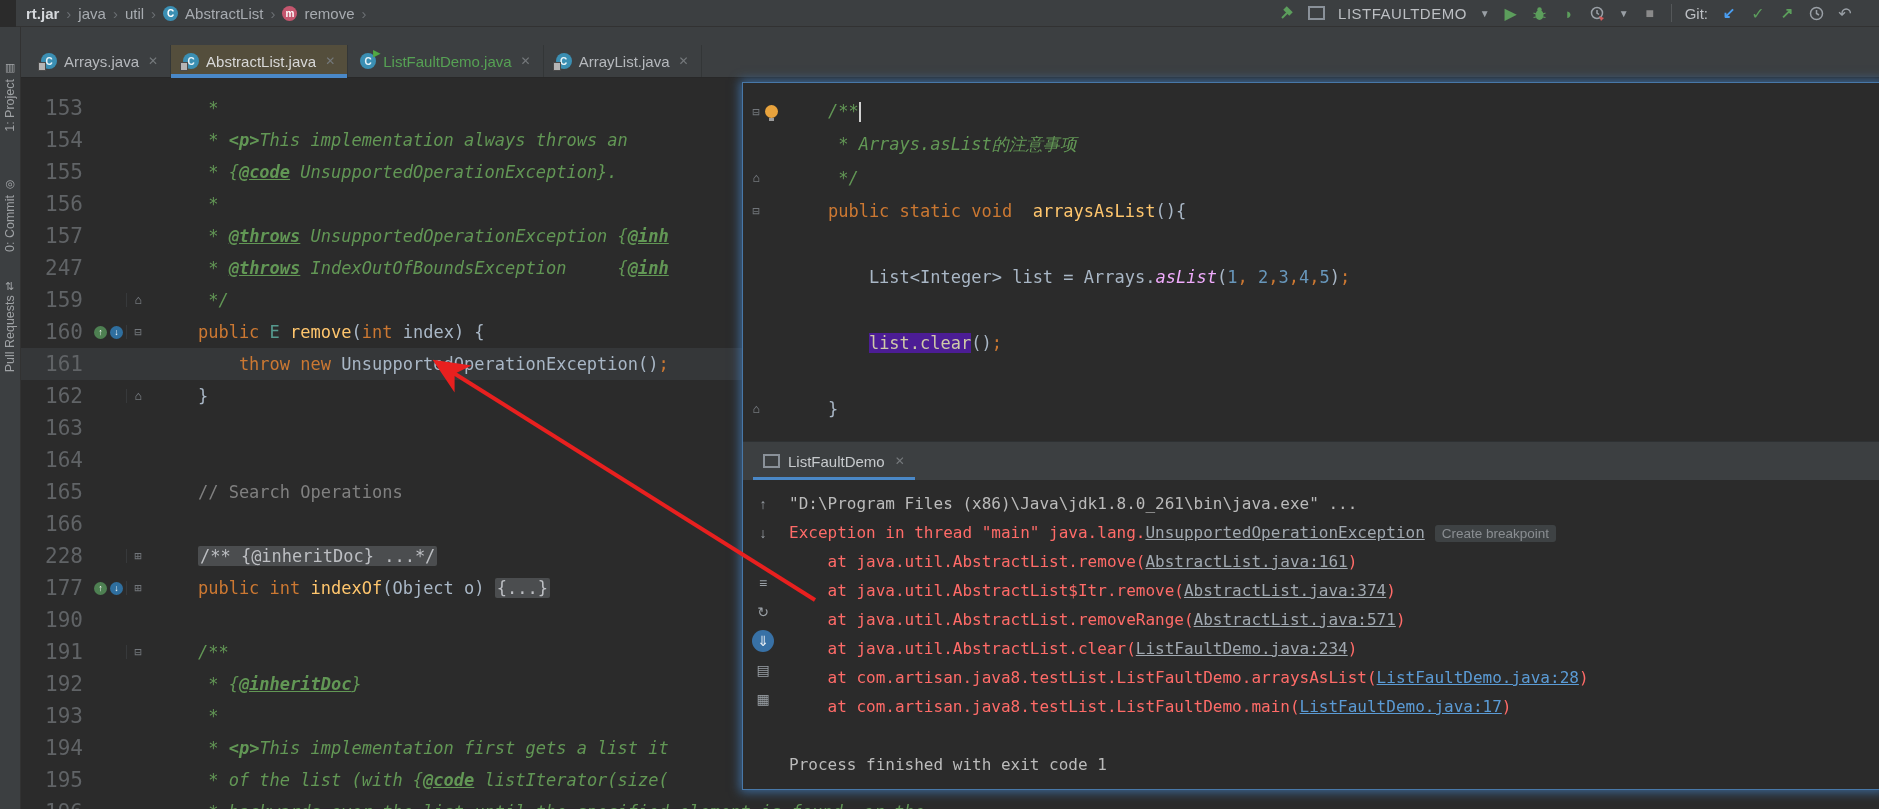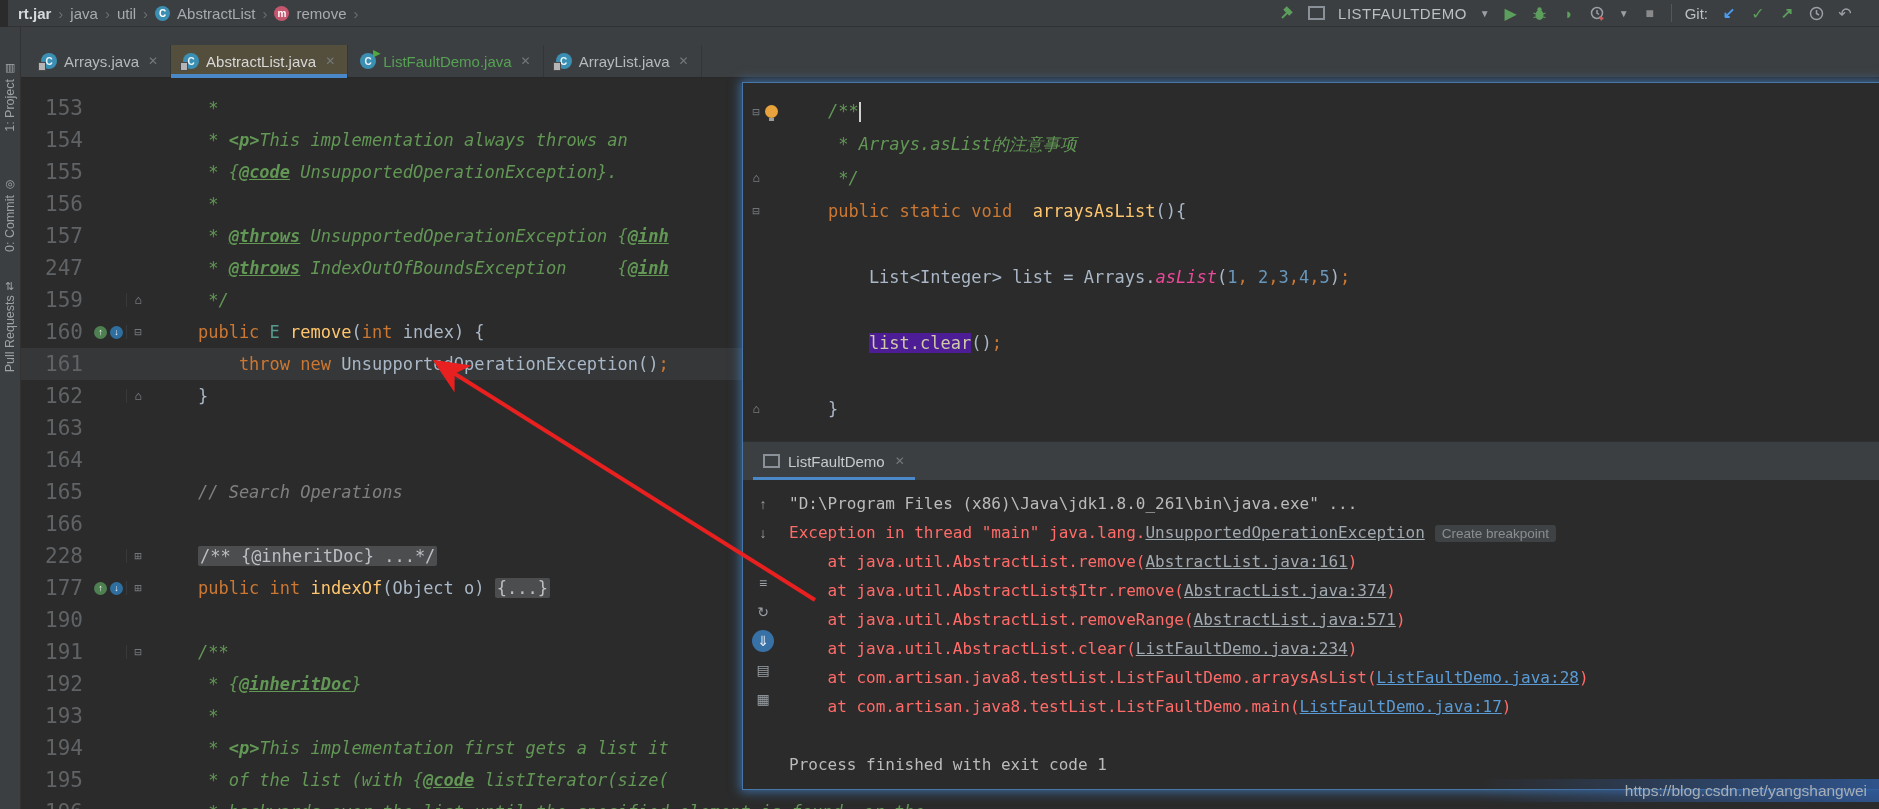--- a/index.html
+++ b/index.html
@@ -1,20 +1,20 @@
 <!DOCTYPE html>
 <html><head>
 <meta charset="utf-8">
 <style>
   html,body{margin:0;padding:0;background:#1e1e1e;}
   #screen{position:relative;width:1879px;height:809px;overflow:hidden;background:#2b2b2b;
           font-family:"Liberation Sans",sans-serif;-webkit-font-smoothing:antialiased;}
 
   
-  .topbar{position:absolute;top:0;left:8px;right:0;height:26px;background:#3c3f41;
+  .topbar{position:absolute;top:0;left:16px;right:0;height:26px;background:#3c3f41;
           display:flex;align-items:center;justify-content:space-between;z-index:4;
           border-bottom:1px solid #323232;}
   .crumbs{display:flex;align-items:center;gap:7px;padding-left:10px;font-size:15px;color:#a7abb0;}
   .crumb-first{color:#d6d9dd;font-weight:bold;}
   .crumb-sep{color:#6b6f73;font-size:15px;}
   .bicon{width:15px;height:15px;border-radius:50%;display:inline-flex;align-items:center;
          justify-content:center;font-size:10px;color:#fff;font-weight:bold;}
   .bicon.cls{background:#3b8fb3;}
   .bicon.mth{background:#c4566e;}
   .toolbar{display:flex;align-items:center;gap:13px;padding-right:26px;font-size:15px;color:#bcbfc3;}
@@ -74,22 +74,22 @@
 
   
   .t-cmt{color:#629755;font-style:italic;}
   .t-cmtb{color:#629755;font-style:italic;font-weight:bold;text-decoration:underline;}
   .t-cmtt{color:#629755;font-style:italic;font-weight:bold;}
   .t-kw{color:#cc7832;}
   .t-mth{color:#ffc66d;}
   .t-typ{color:#569a8f;}
   .t-pln{color:#a9b7c6;}
   .t-num{color:#6897bb;}
-  .t-ital{color:#ec4899;font-style:italic;}
-  .t-lc{color:#808080;font-style:italic;}
+  .t-ital{color:#f0abfc;font-style:italic;}
+  .t-lc{color:#808080;}
   .t-fold{background:#4b4d4f;color:#bdbfc3;border-radius:2px;padding:0 2px;}
   .t-hlsel{background:#4c1d95;color:#cfcaa8;}
   .t-err{color:#ff6b68;}
   .t-gtext{color:#bbbbbb;}
   .t-glink{color:#a0a8b0;text-decoration:underline;cursor:pointer;}
   .t-blink{color:#5b9bd5;text-decoration:underline;cursor:pointer;}
   .t-inlay{color:#8a8e92;background:#3e4244;border-radius:3px;padding:1px 7px;margin-left:10px;
            font-size:13.5px;font-family:"Liberation Sans",sans-serif;}
   .t-cursor{display:inline-block;width:2px;height:20px;background:#d0d0d0;vertical-align:middle;}
 
@@ -307,17 +307,14 @@
             <div class="crow"><span class="ctext"><span class="t-err">    at java.util.AbstractList.clear(</span><span class="t-glink">ListFaultDemo.java:234</span><span class="t-err">)</span></span></div>
             <div class="crow"><span class="ctext"><span class="t-err">    at com.artisan.java8.testList.ListFaultDemo.arraysAsList(</span><span class="t-blink">ListFaultDemo.java:28</span><span class="t-err">)</span></span></div>
             <div class="crow"><span class="ctext"><span class="t-err">    at com.artisan.java8.testList.ListFaultDemo.main(</span><span class="t-blink">ListFaultDemo.java:17</span><span class="t-err">)</span></span></div>
             <div class="crow"><span class="ctext"></span></div>
             <div class="crow"><span class="ctext"><span class="t-gtext">Process finished with exit code 1</span></span></div>
           </div>
       </div>
     </div>
   </div>
 
-  <div class="wmband">
-    <span>https://blog.csdn.net/yangshangwei</span>
-  </div>
 
 </div>
 
 </body></html>

